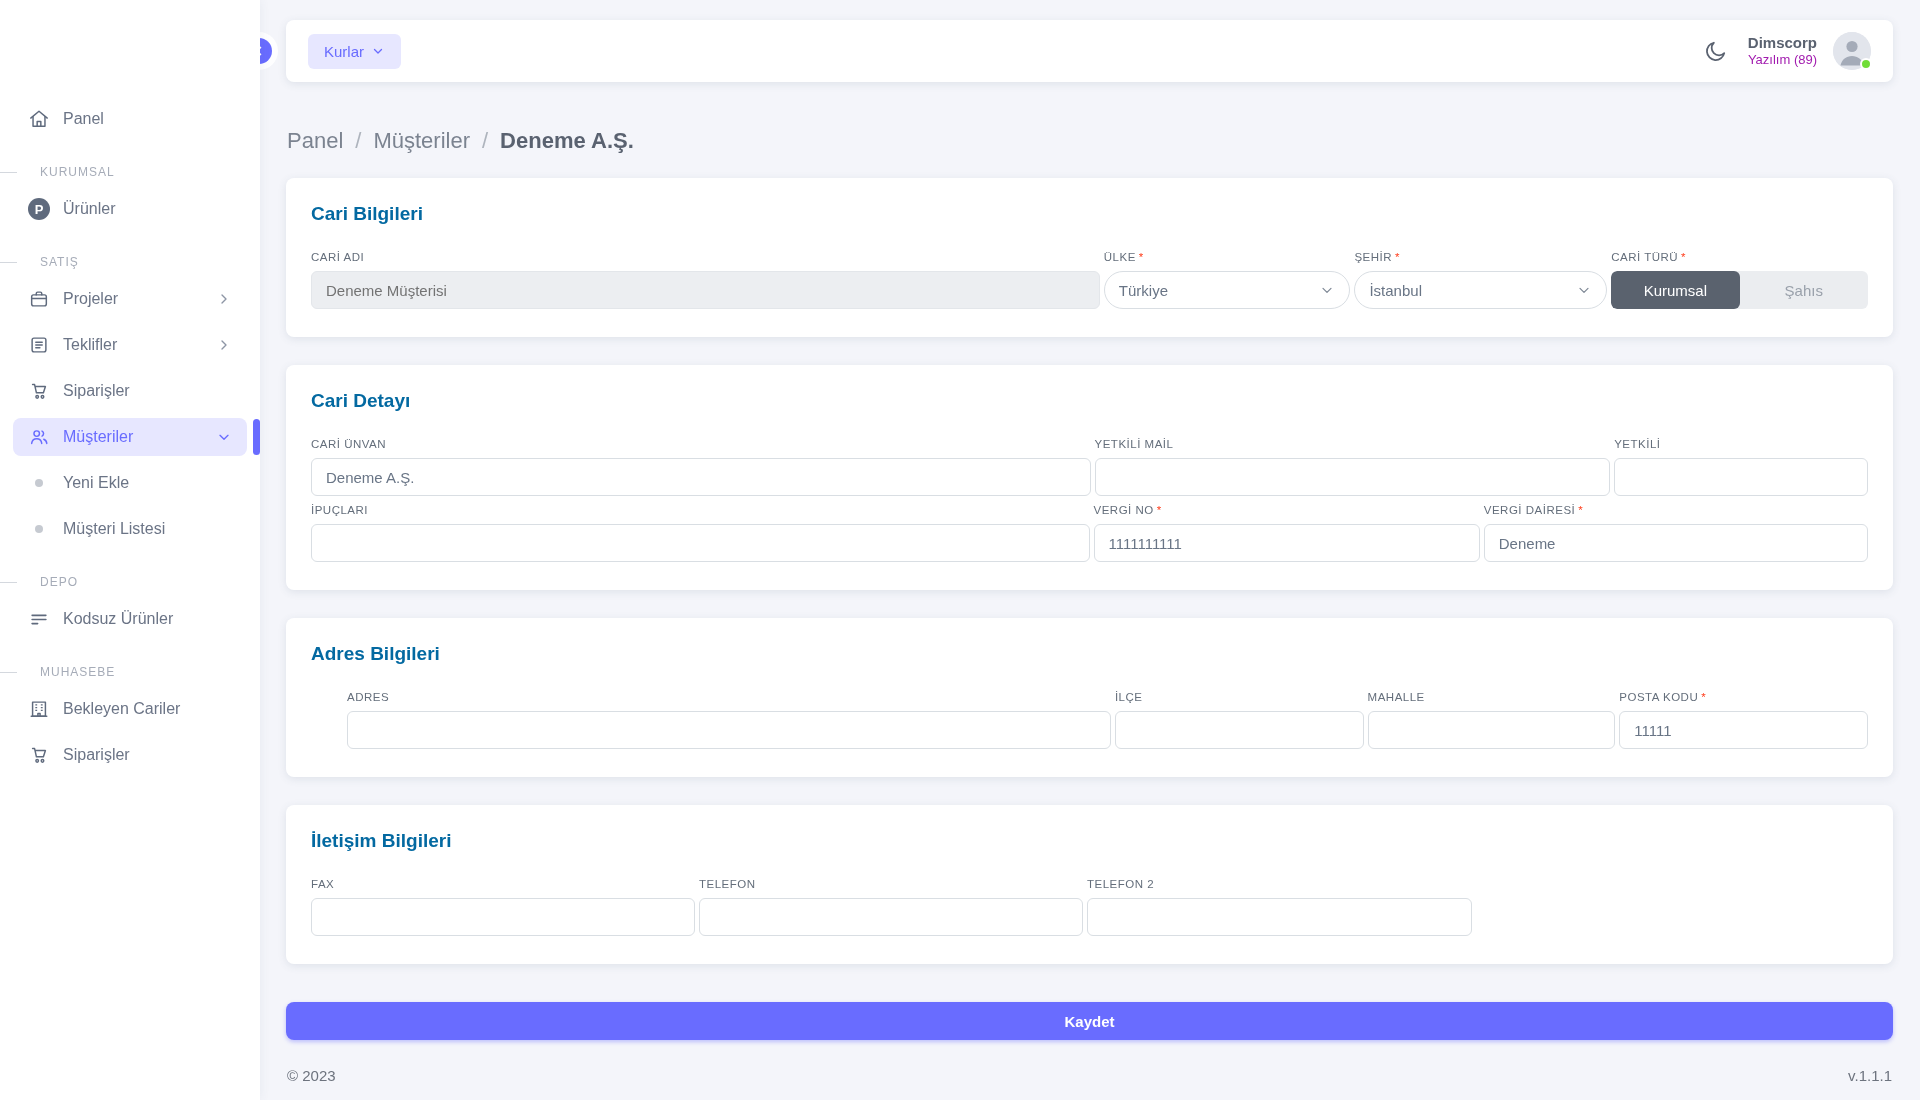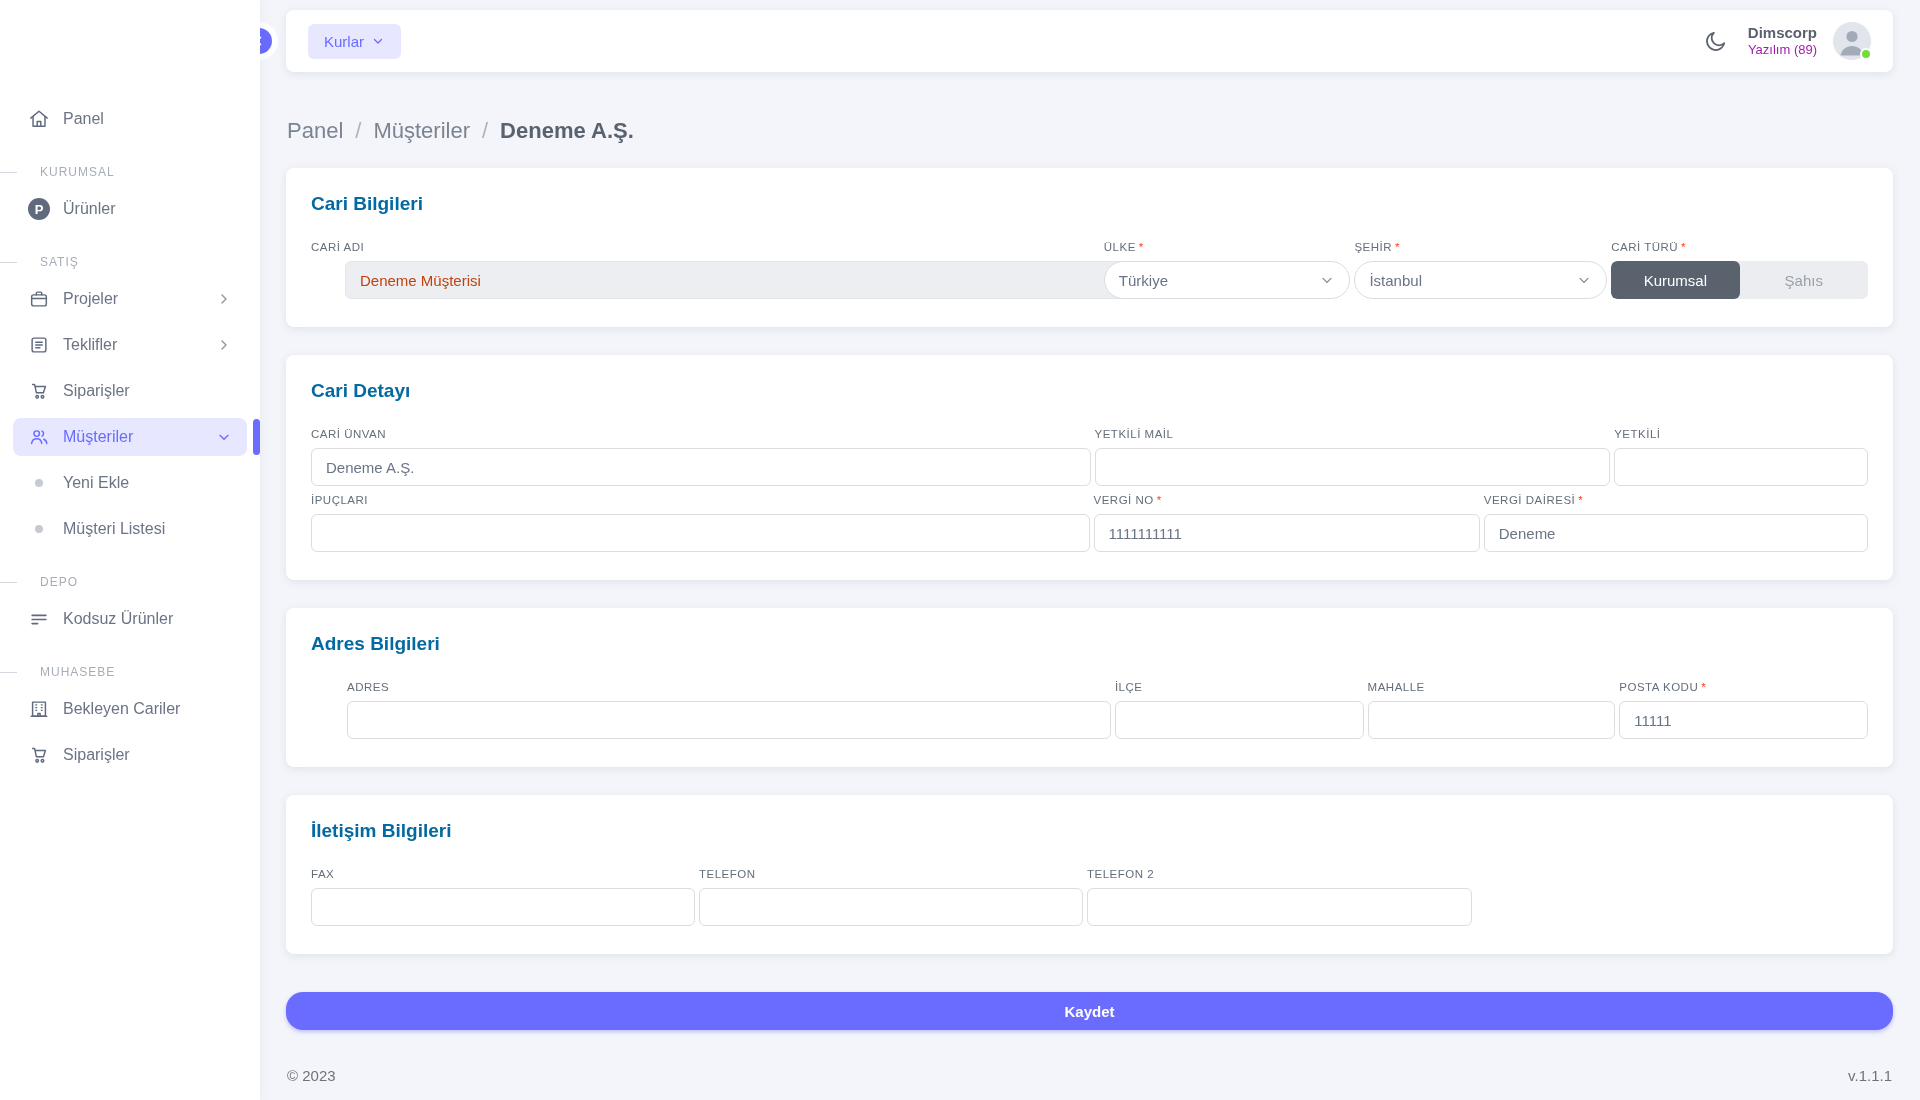--- a/index.html
+++ b/index.html
@@ -39,21 +39,21 @@
   .nav-section::before {
     content: ""; position: absolute; left: 0; top: 8px; width: 17px; height: 1px; background: #d4d8de;
   }
   .nav-sub { padding-left: 15px; }
   .sub-dot { width: 8px; height: 8px; border-radius: 50%; background: #c6cad1; margin: 0 7px; flex: none; }
   .p-badge {
     width: 22px; height: 22px; border-radius: 50%; background: #5f6a7d; color: #fff;
     font-size: 13px; font-weight: 700; display: flex; align-items: center; justify-content: center;
   }
   
-  .main { margin-left: 260px; padding: 10px 27px 0 26px; height: 1100px; display: flex; flex-direction: column; }
+  .main { margin-left: 260px; padding: 20px 27px 0 26px; height: 1100px; display: flex; flex-direction: column; }
   .topbar {
     position: relative; height: 62px; background: #fff; border-radius: 8px;
     box-shadow: 0 2px 8px rgba(67,89,113,.12);
     display: flex; align-items: center; padding: 0 22px; flex: none;
   }
   .collapse-btn {
     position: absolute; left: -40px; top: 18px; width: 26px; height: 26px; border-radius: 50%;
     background: #696cff; color: #fff; display: flex; align-items: center; justify-content: center;
     box-shadow: 0 0 0 6px rgba(255,255,255,.9); cursor: pointer;
   }
@@ -98,32 +98,32 @@
   .field-label {
     display: block; font-size: 11.5px; letter-spacing: .5px; color: #646e7b;
     margin-bottom: 8px; white-space: nowrap;
   }
   .req { color: #ff3e1d; margin-left: 3px; }
   .input {
     width: 100%; height: 38px; border: 1px solid #d9dee3; border-radius: 6px;
     background: #fff; padding: 0 14px; font-family: inherit; font-size: 15px; color: #697586;
     outline: none;
   }
-  .input--disabled { background: #eceef1; border-color: #e3e6ea; color: #c2410c; margin-left: 34px; }
+  .input--disabled { background: #eceef1; border-color: #e3e6ea; color: #737373; }
   .select { display: flex; align-items: center; justify-content: space-between; cursor: pointer; border-radius: 19px; }
   .select .select-chevron { color: #7d8694; display: flex; }
   .select .select-chevron svg { width: 16px; height: 16px; }
   .toggle { display: grid; grid-template-columns: 1fr 1fr; background: #ebedf0; border-radius: 6px; height: 38px; overflow: hidden; }
   .toggle-seg {
     border: none; background: transparent; cursor: pointer; font-family: inherit;
     font-size: 15px; color: #9aa1ab; border-radius: 6px;
   }
   .toggle-seg.active { background: #5a626e; color: #fff; font-weight: 500; }
   .save-btn {
-    width: 100%; height: 38px; border: none; border-radius: 17px; cursor: pointer;
+    width: 100%; height: 38px; border: none; border-radius: 8px; cursor: pointer;
     background: #696cff; color: #fff; font-family: inherit; font-size: 15px; font-weight: 600;
     box-shadow: 0 2px 4px rgba(105,108,255,.4); flex: none; margin-top: 10px;
   }
   .footer { margin-top: auto; display: flex; justify-content: space-between; align-items: center; padding: 18px 1px 16px; font-size: 15px; color: #6d737e; flex: none; }
 </style>
 </head>
 <body>
 
 <aside class="sidebar">
   <div class="nav-item">

